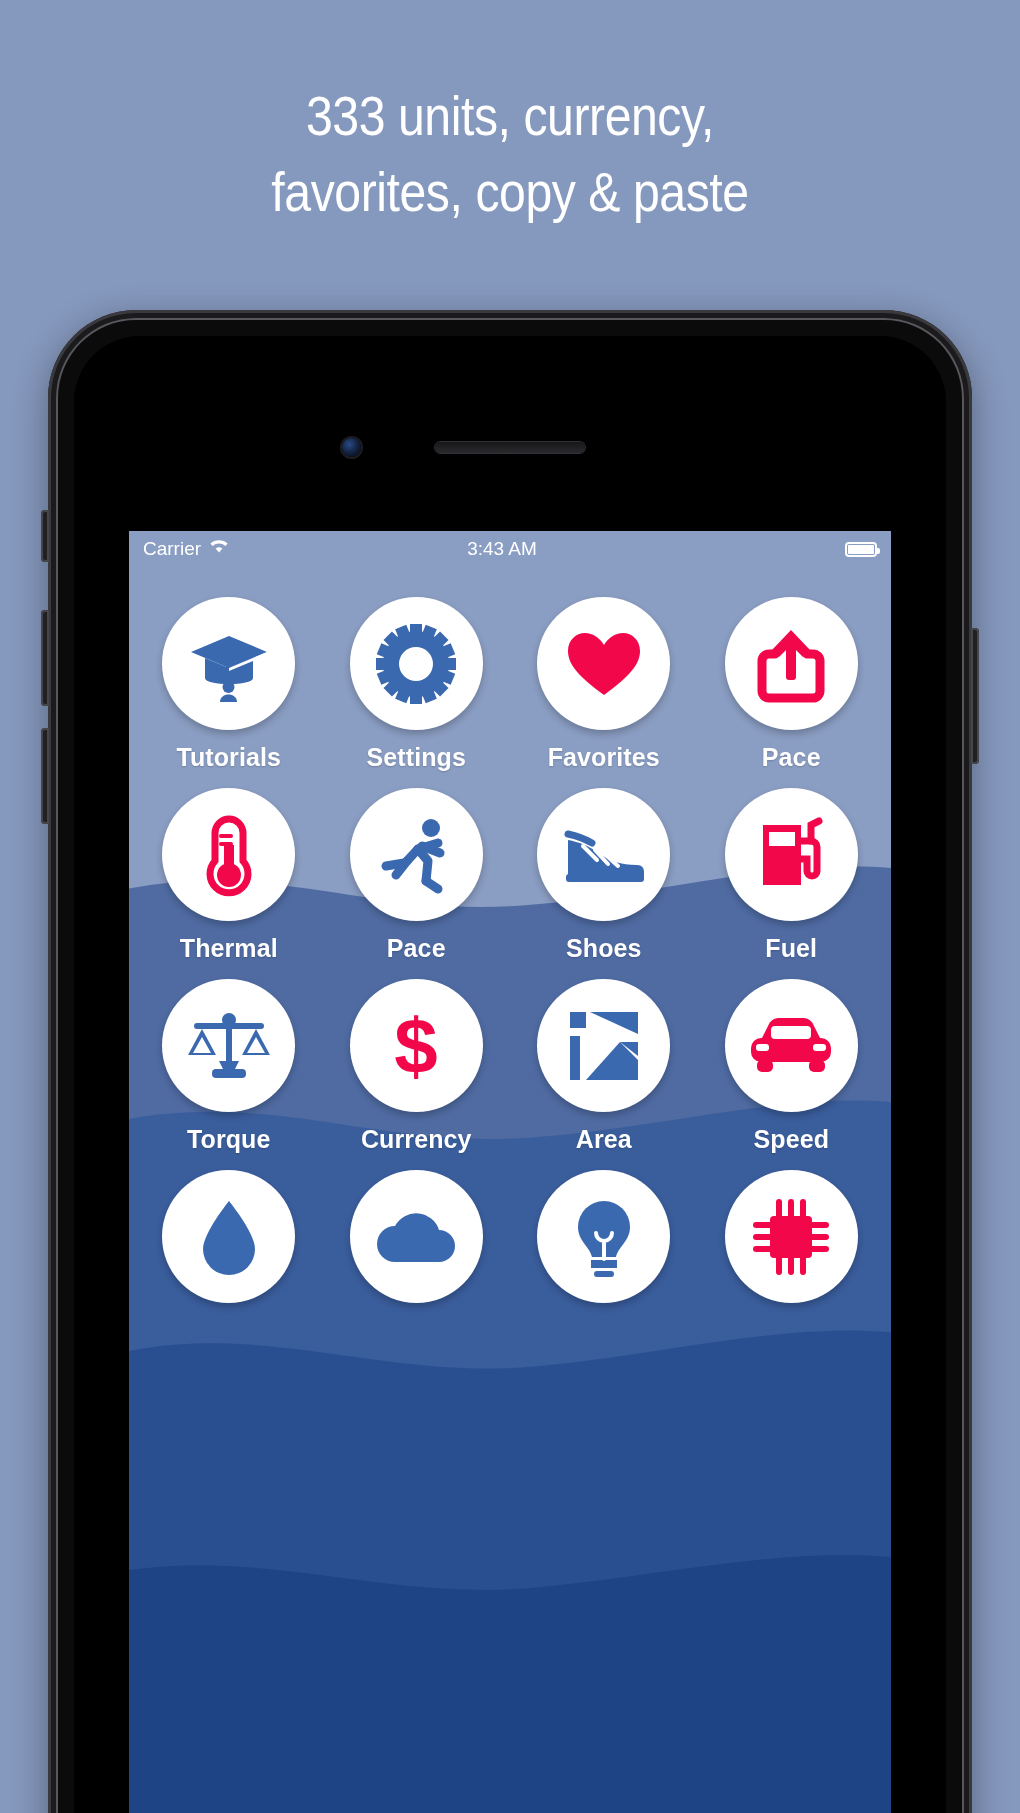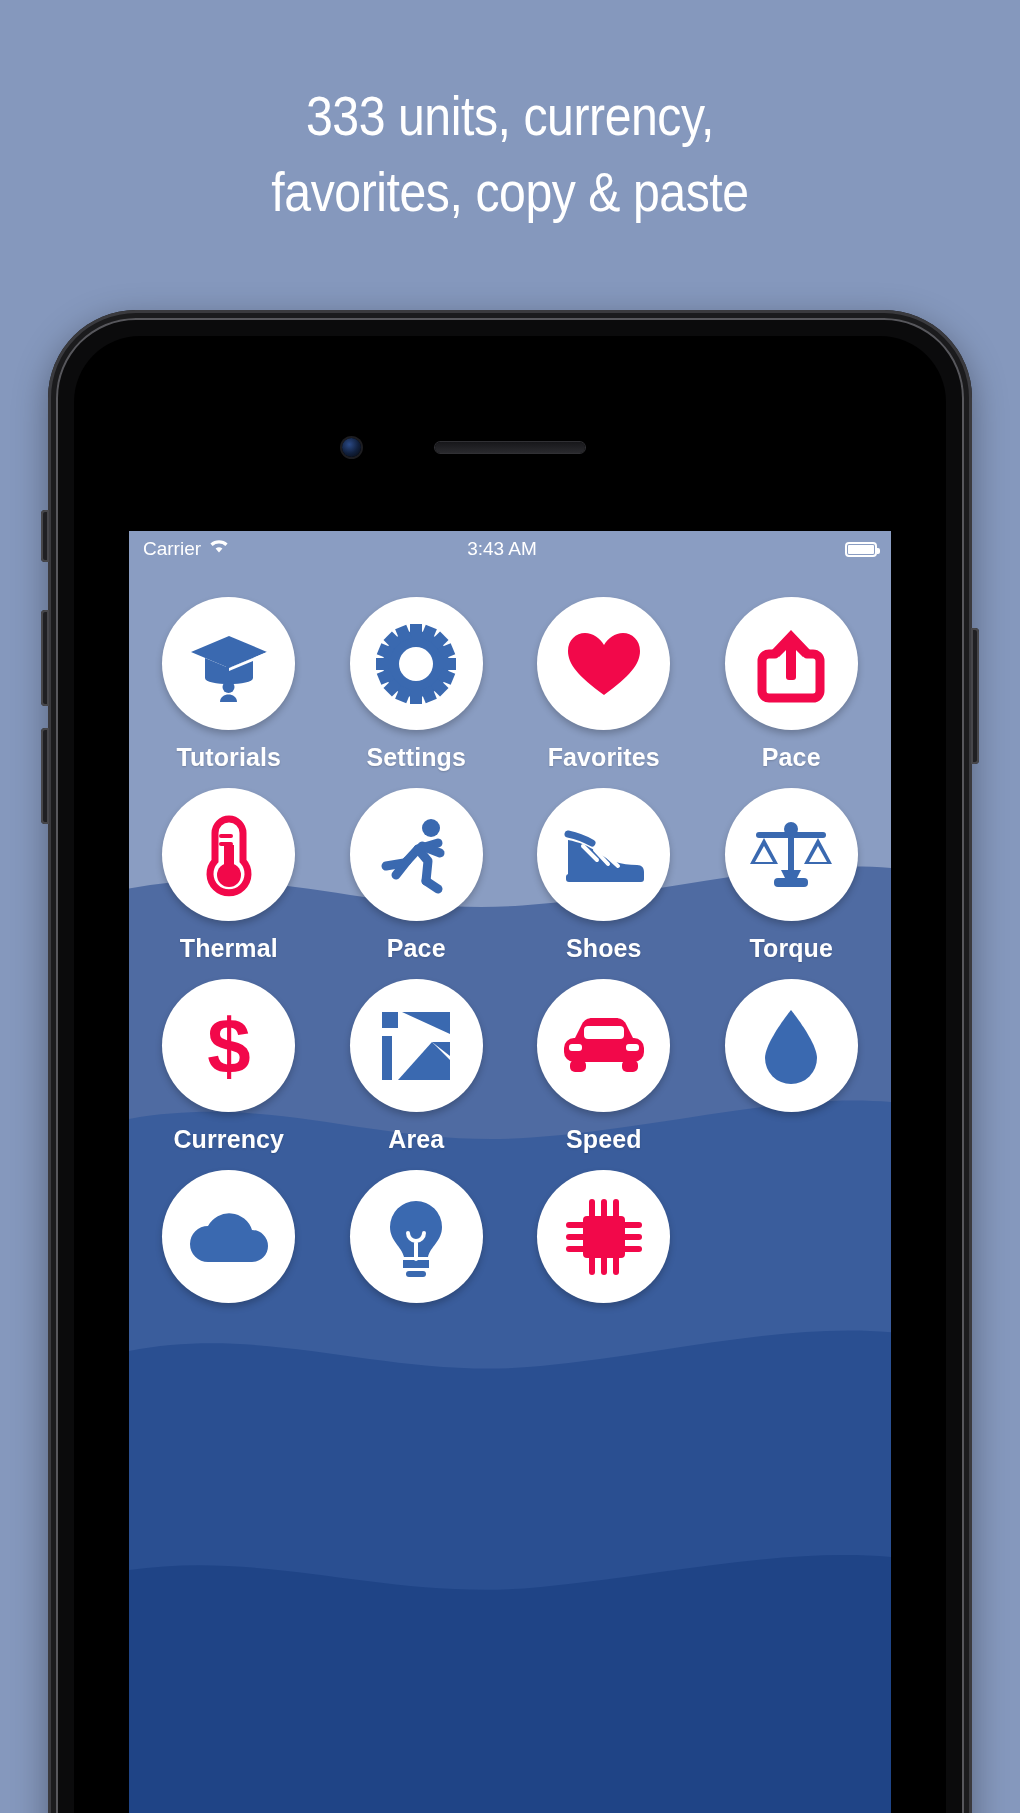--- a/index.html
+++ b/index.html
@@ -273,20 +273,31 @@
                   <path d="M22 34 L36 48"></path>
                     <path d="M34 38 L47 52"></path>
                     <path d="M46 44 L57 54"></path>
                 </g>
                 <path d="M7 22 C16 24 24 27 31 31" stroke="#3a69b0" stroke-width="7" fill="none" stroke-linecap="round"></path>
               </svg>
             </div>
             <div class="tile-label">Shoes</div>
           </div>
 
+          <div class="tile">
+            <div class="disc">
+              <svg width="84" height="84" viewBox="0 0 84 84">
+                <rect x="14" y="12" width="38" height="60" fill="#f2084a"></rect>
+                <rect x="20" y="19" width="26" height="14" fill="#ffffff"></rect>
+                <path d="M52 28 H62 A6 6 0 0 1 68 34 V58 A5 5 0 0 1 58 58 V46 H52" fill="none" stroke="#f2084a" stroke-width="7" stroke-linecap="round"></path>
+                <path d="M62 28 L62 12 L70 8" fill="none" stroke="#f2084a" stroke-width="7" stroke-linecap="round"></path>
+              </svg>
+            </div>
+            <div class="tile-label">Fuel</div>
+          </div>
 
           <div class="tile">
             <div class="disc">
               <svg width="86" height="86" viewBox="0 0 86 86">
                 <g fill="#3a69b0">
                   <rect x="40" y="16" width="6" height="48"></rect>
                   <rect x="8" y="20" width="70" height="6" rx="3"></rect>
                   <circle cx="43" cy="17" r="7"></circle>
                   <path d="M33 58 H53 L49 66 H37 Z"></path>
                   <rect x="26" y="66" width="34" height="9" rx="4"></rect>

